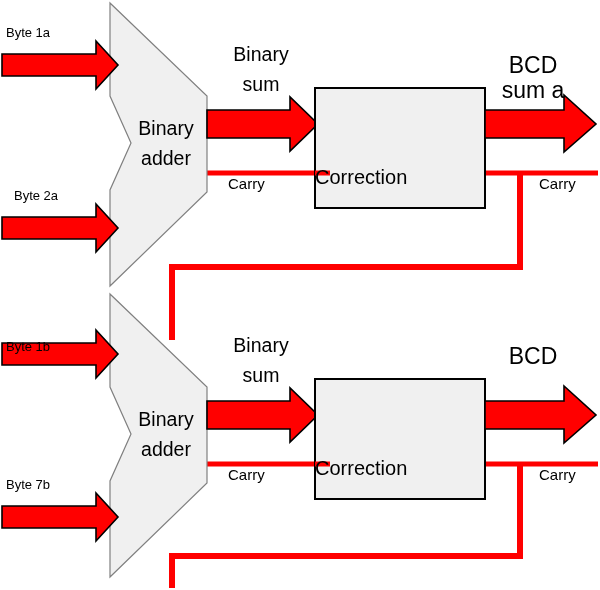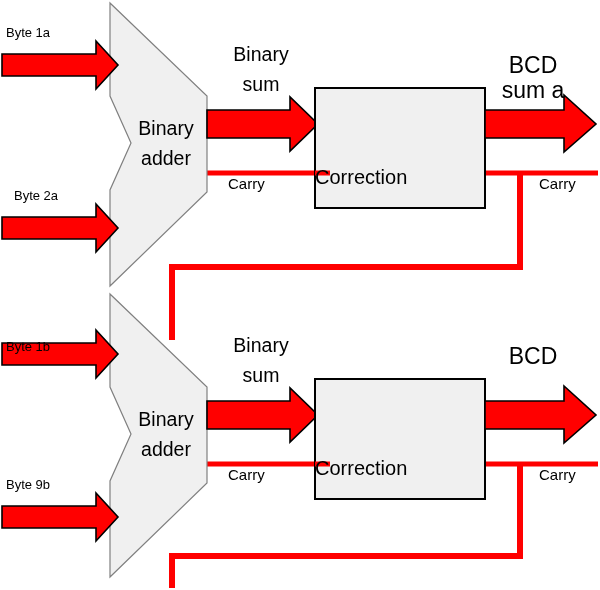--- a/index.html
+++ b/index.html
@@ -87,21 +87,21 @@
     <line x1="315" y1="173" x2="330" y2="173" stroke="#FF0000" stroke-width="5"></line>
     <line x1="315" y1="464" x2="330" y2="464" stroke="#FF0000" stroke-width="5"></line>
   </svg>
 
   <div class="dlabel lbl-input" style="left:6px; top:26px;">Byte 1a</div>
 
   <div class="dlabel lbl-input" style="left:14px; top:189px;">Byte 2a</div>
 
   <div class="dlabel lbl-input" style="left:6px; top:315px;margin-top:25px;">Byte 1b</div>
 
-  <div class="dlabel lbl-input" style="left:6px; top:478px;">Byte 9b</div>
+  <div class="dlabel lbl-input" style="left:6px; top:478px;">Byte 7b</div>
 
   <div class="dlabel lbl-adder" style="left:124px; top:118px; width:84px;">Binary</div>
   <div class="dlabel lbl-adder" style="left:124px; top:148px; width:84px;">adder</div>
 
   <div class="dlabel lbl-adder" style="left:124px; top:409px; width:84px;">Binary</div>
   <div class="dlabel lbl-adder" style="left:124px; top:439px; width:84px;">adder</div>
 
   <div class="dlabel lbl-stage" style="left:213px; top:44px; width:96px;">Binary</div>
   <div class="dlabel lbl-stage" style="left:213px; top:74px; width:96px;">sum</div>
 

